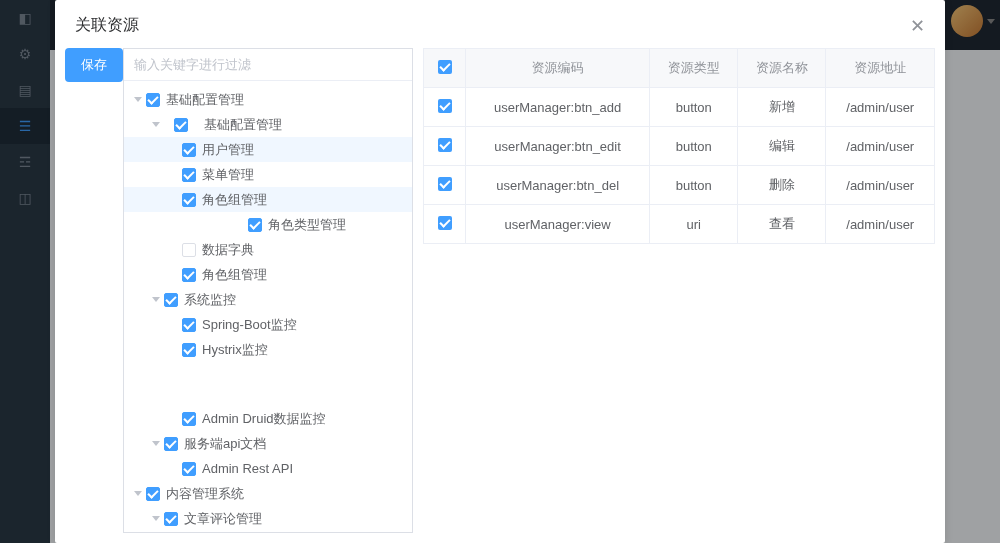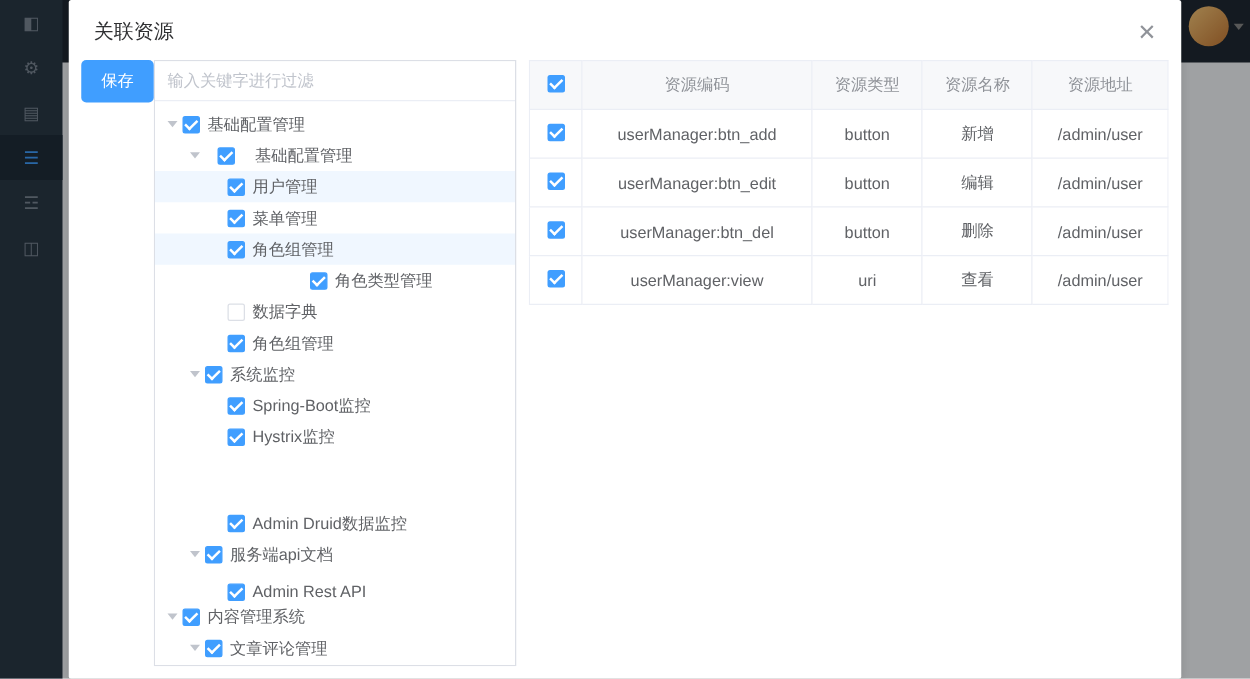--- a/index.html
+++ b/index.html
@@ -180,21 +180,21 @@
             <div class="tree-node" style="padding-left: 46px; margin-top: 44px;">
               <span class="expand-gap"></span>
               <span class="cb checked"></span>
               <span class="node-label">Admin Druid数据监控</span>
             </div>
             <div class="tree-node" style="padding-left: 28px;">
               <span class="expand-ico"></span>
               <span class="cb checked"></span>
               <span class="node-label">服务端api文档</span>
             </div>
-            <div class="tree-node" style="padding-left: 46px; align-items: flex-end;">
+            <div class="tree-node" style="padding-left: 46px;">
               <span class="expand-gap"></span>
               <span class="cb checked"></span>
               <span class="node-label">Admin Rest API</span>
             </div>
             <div class="tree-node" style="padding-left: 10px;">
               <span class="expand-ico"></span>
               <span class="cb checked"></span>
               <span class="node-label">内容管理系统</span>
             </div>
             <div class="tree-node" style="padding-left: 28px;">

